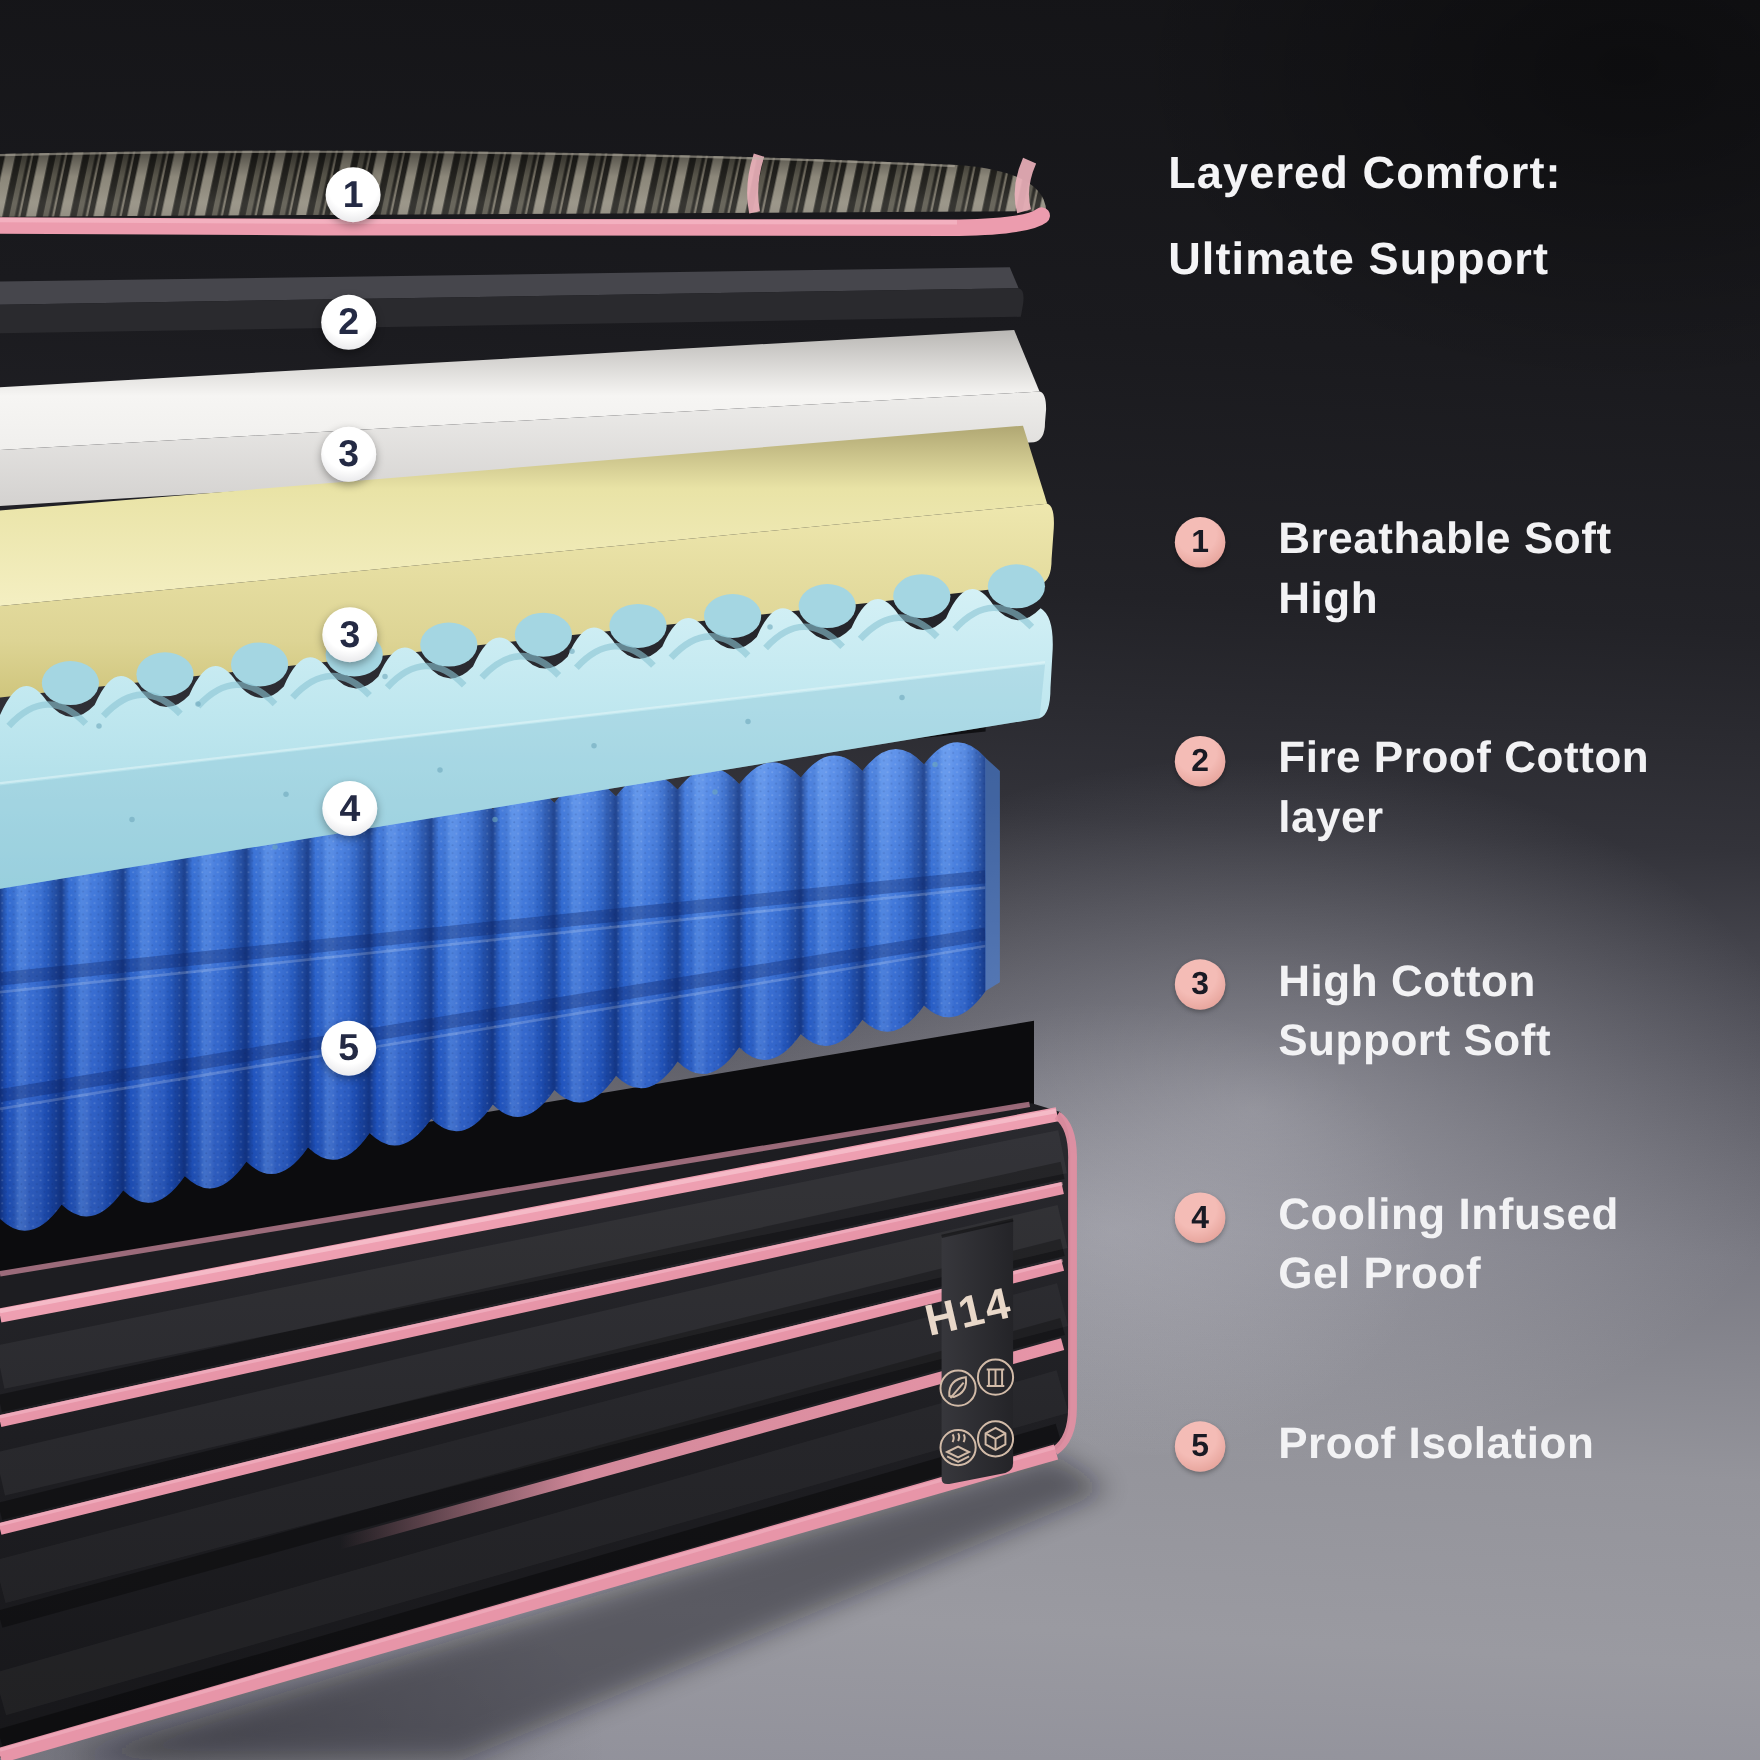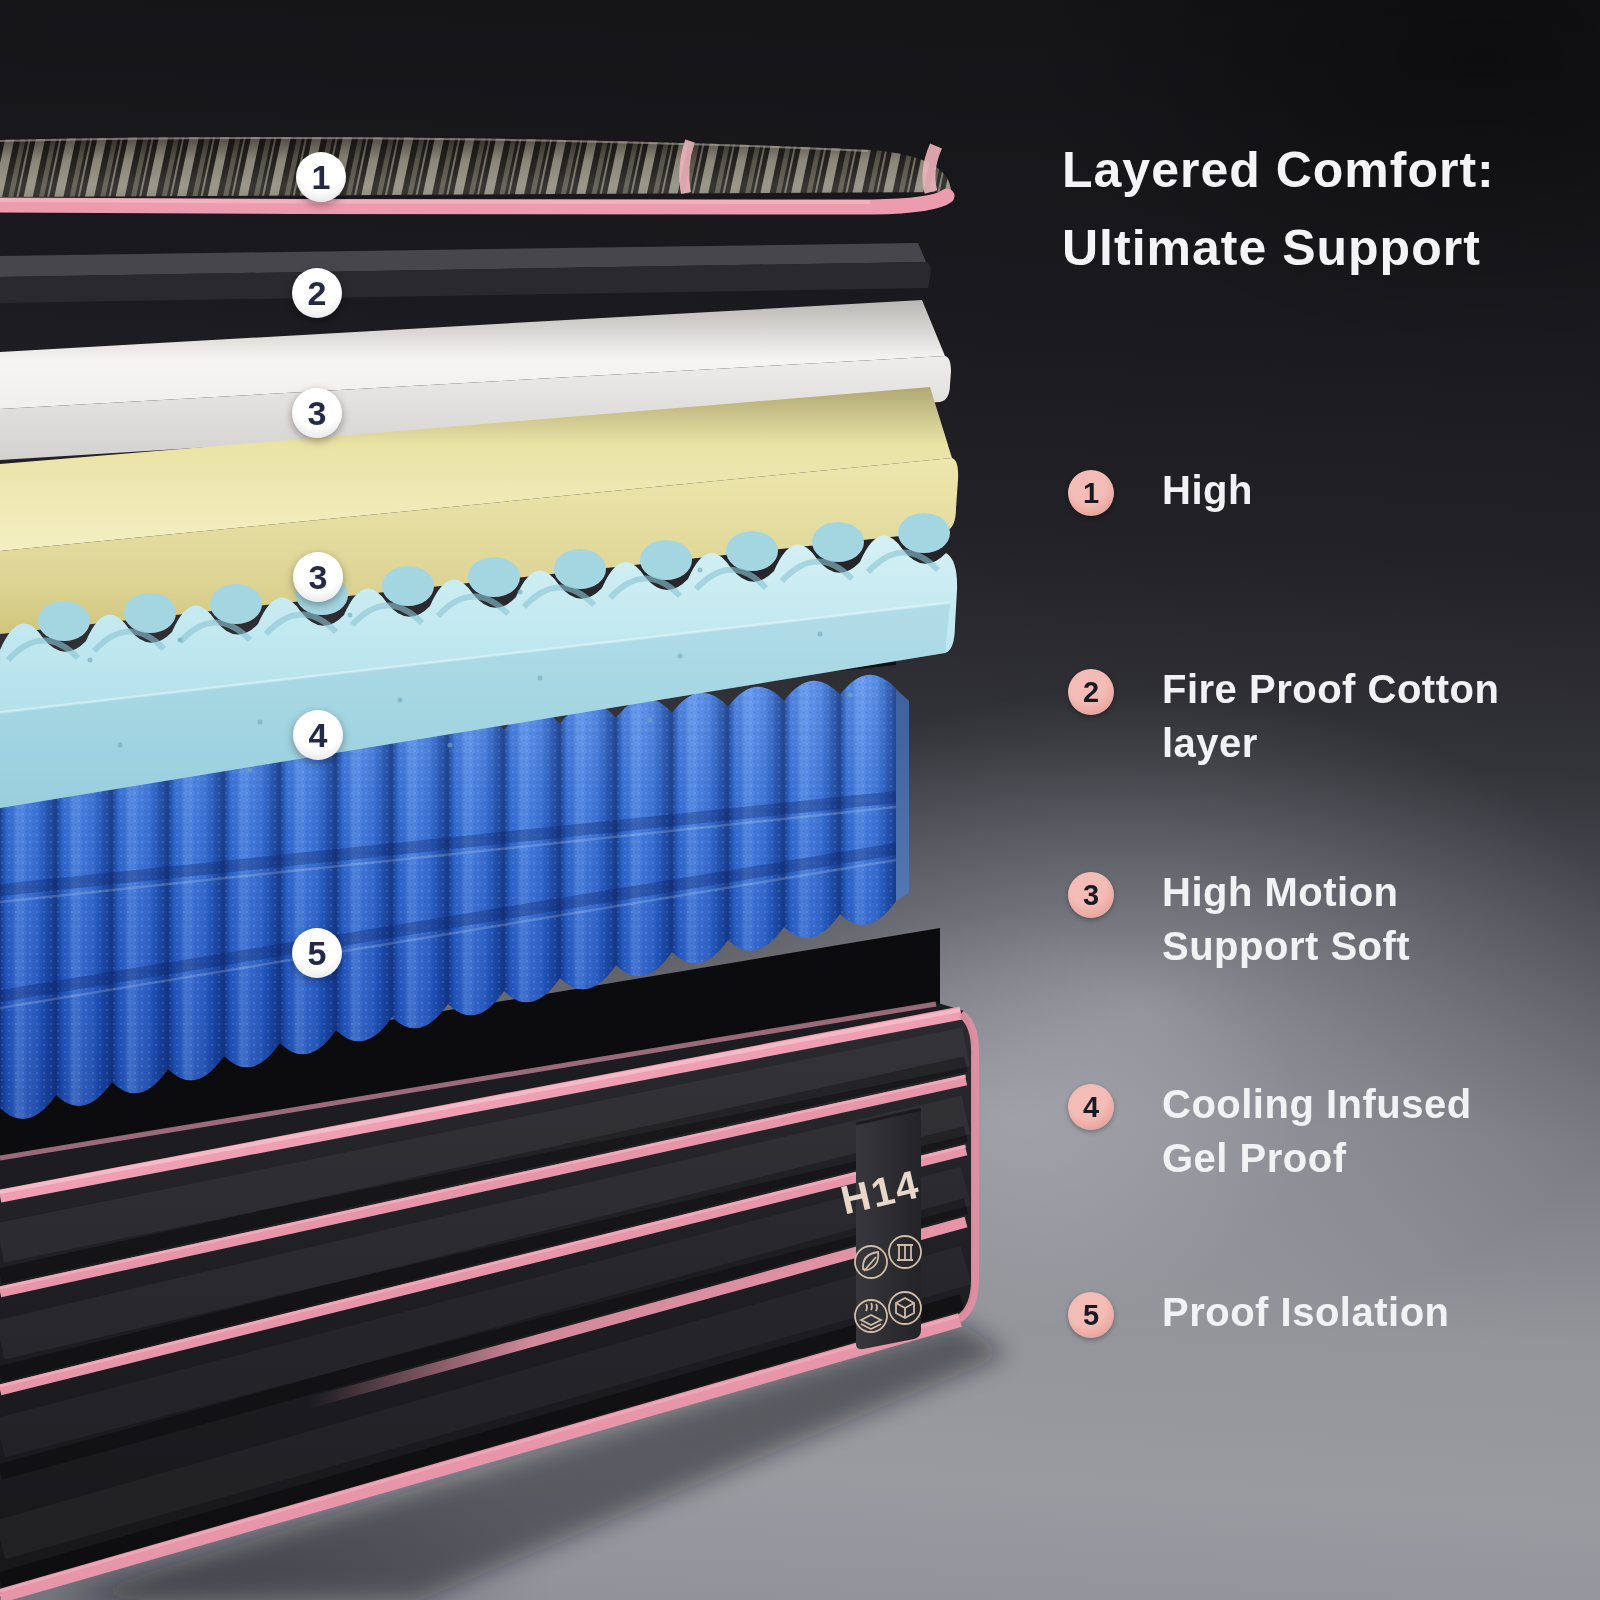--- a/index.html
+++ b/index.html
@@ -20,22 +20,22 @@
     background:radial-gradient(circle at 50% 32%,#ffffff 55%,#ececee 78%,#d9d9dd);
     box-shadow:0 3px 8px rgba(0,0,0,0.35);
     display:flex;align-items:center;justify-content:center;
     color:#242a44;font-size:34px;font-weight:bold;
     transform:translate(-50%,-50%);
   }
   .m1{left:321px;top:177px}.m2{left:317px;top:293px}.m3{left:317px;top:413px}
   .m4{left:318px;top:577px}.m5{left:318px;top:735px}.m6{left:317px;top:953px}
   
   .title{
-    position:absolute;left:1062px;top:131px;width:510px;
-    color:#f4f4f6;font-size:50px;line-height:78px;font-weight:bold;letter-spacing:1px;
+    position:absolute;left:1062px;top:118px;width:510px;
+    color:#f4f4f6;font-size:41px;line-height:78px;font-weight:bold;letter-spacing:1px;
   }
   .title .accent{color:#e2a19b;}
   .legend-item{position:absolute;left:1068px;display:flex;align-items:flex-start;}
   .lbadge{
     flex:0 0 auto;width:46px;height:46px;border-radius:50%;
     background:radial-gradient(circle at 42% 32%,#f4bcb6 45%,#e8a79f 75%,#d6918a);
     box-shadow:0 2px 5px rgba(0,0,0,0.3);
     display:flex;align-items:center;justify-content:center;
     color:#191a24;font-size:29px;font-weight:bold;
   }
@@ -324,34 +324,35 @@
   <div class="lmark m6">5</div>
 
   <div class="title">
     <div>Layered Comfort:</div>
     <div>Ultimate Support</div>
   </div>
 
   <div class="legend-item li1">
     <div class="lbadge">1</div>
     <div class="ltext">
+      <div>Breathable Soft</div>
       <div>High</div>
     </div>
   </div>
   <div class="legend-item li2">
     <div class="lbadge">2</div>
     <div class="ltext">
       <div>Fire Proof Cotton</div>
       <div>layer</div>
     </div>
   </div>
   <div class="legend-item li3">
     <div class="lbadge">3</div>
     <div class="ltext">
-      <div>High Motion</div>
+      <div>High Cotton</div>
       <div>Support Soft</div>
     </div>
   </div>
   <div class="legend-item li4">
     <div class="lbadge">4</div>
     <div class="ltext">
       <div>Cooling Infused</div>
       <div>Gel Proof</div>
     </div>
   </div>

